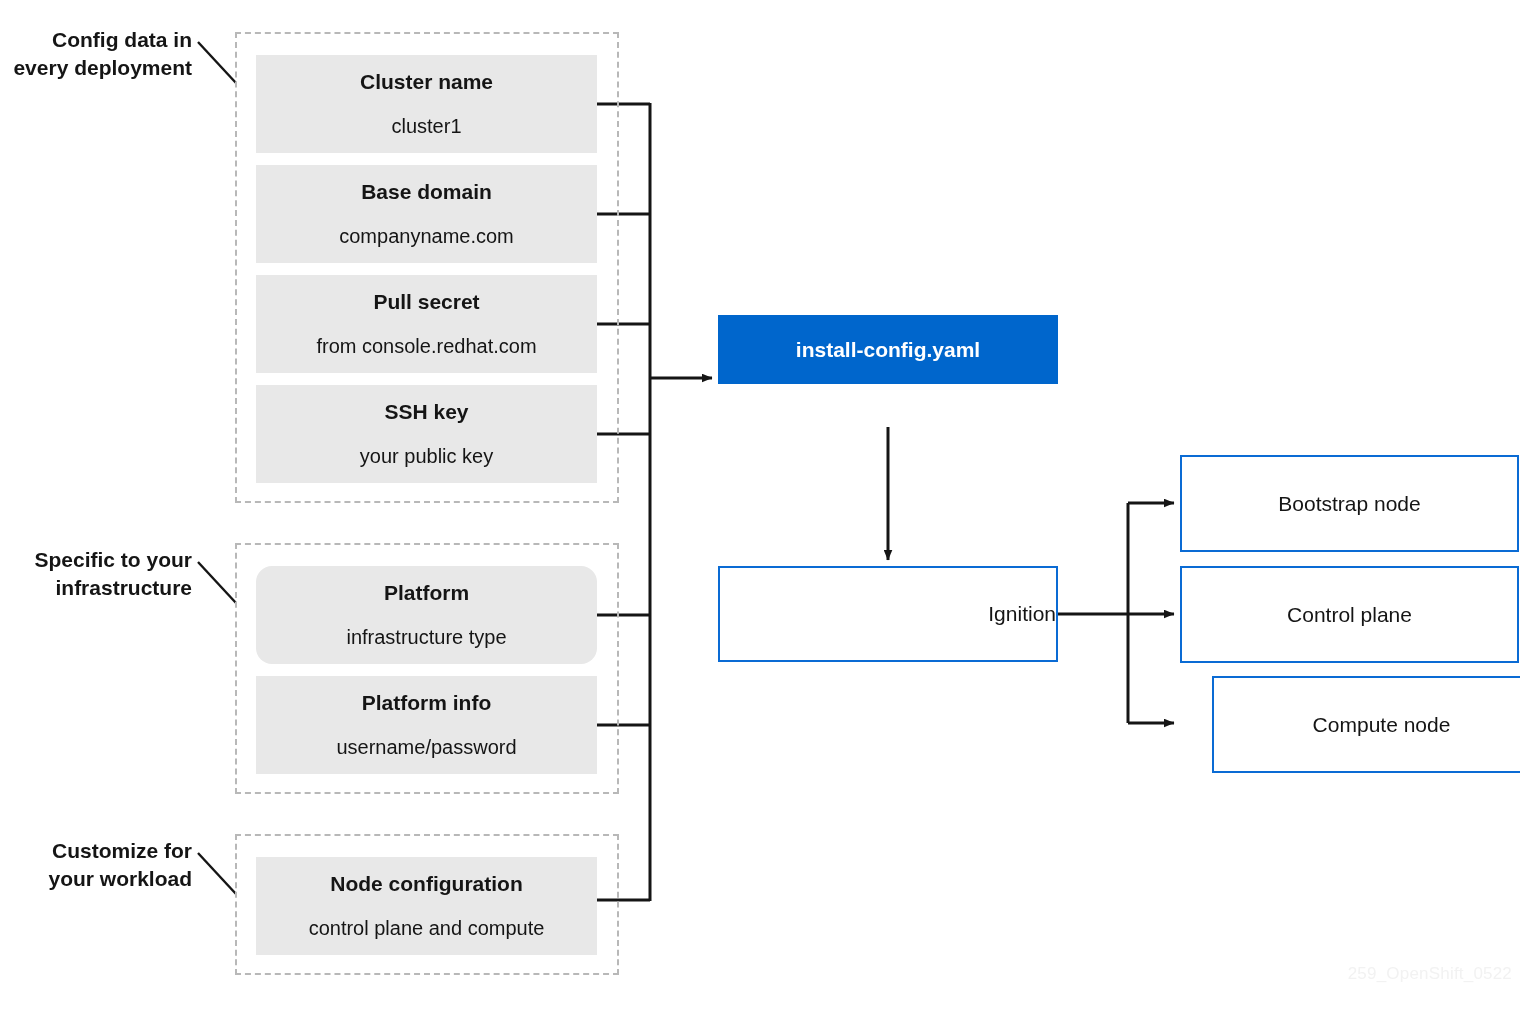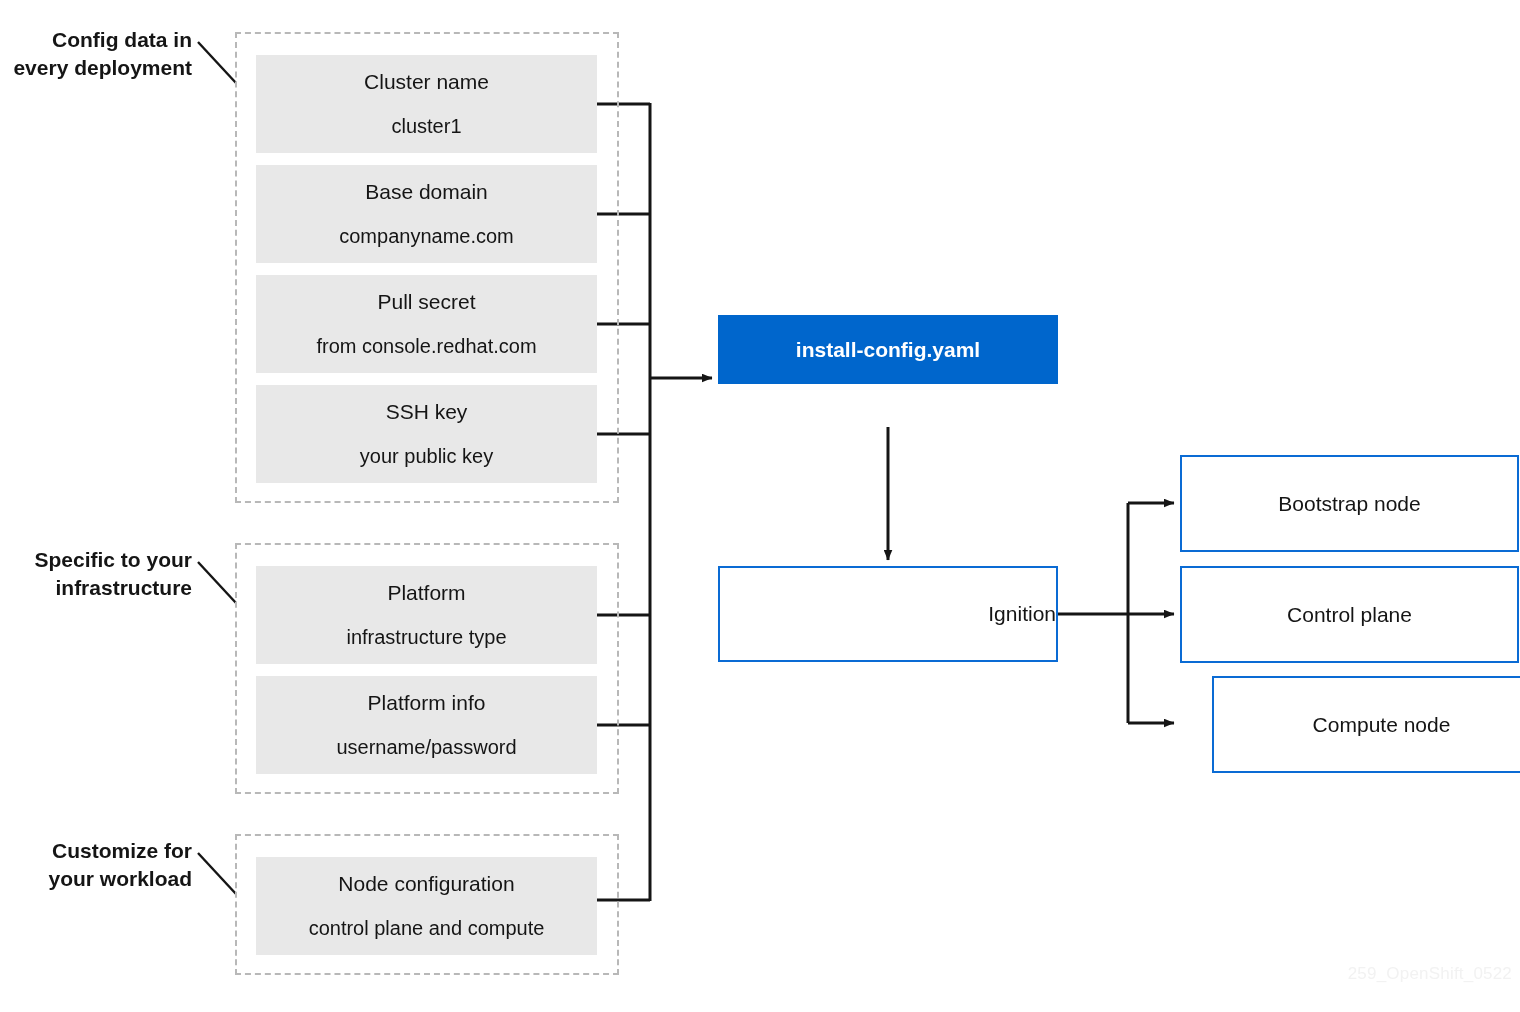--- a/index.html
+++ b/index.html
@@ -45,21 +45,21 @@
     background: #e8e8e8;
     box-sizing: border-box;
     display: flex;
     flex-direction: column;
     align-items: center;
     justify-content: center;
     text-align: center;
   }
   .config-card .card-title {
     font-size: 21px;
-    font-weight: 400;
+    font-weight: 700;
     color: #151515;
     line-height: 1.25;
   }
   .config-card .card-sub {
     font-size: 20px;
     font-weight: 400;
     color: #151515;
     line-height: 1.3;
     margin-top: 18px;
   }
@@ -180,21 +180,21 @@
     <div class="card-sub">from console.redhat.com</div>
   </div>
 
   <div class="config-card" style="left:256px; top:385px; width:341px; height:98px;">
     <div class="card-title">SSH key</div>
     <div class="card-sub">your public key</div>
   </div>
 
   <div class="group-box" style="left:235px; top:543px; width:384px; height:251px;"></div>
 
-  <div class="config-card" style="left:256px; top:566px; width:341px; height:98px;">
+  <div class="config-card" style="left:256px; top:566px; width:341px; height:98px;border-radius:16px;">
     <div class="card-title">Platform</div>
     <div class="card-sub">infrastructure type</div>
   </div>
 
   <div class="config-card" style="left:256px; top:676px; width:341px; height:98px;">
     <div class="card-title">Platform info</div>
     <div class="card-sub">username/password</div>
   </div>
 
   <div class="group-box" style="left:235px; top:834px; width:384px; height:141px;"></div>

